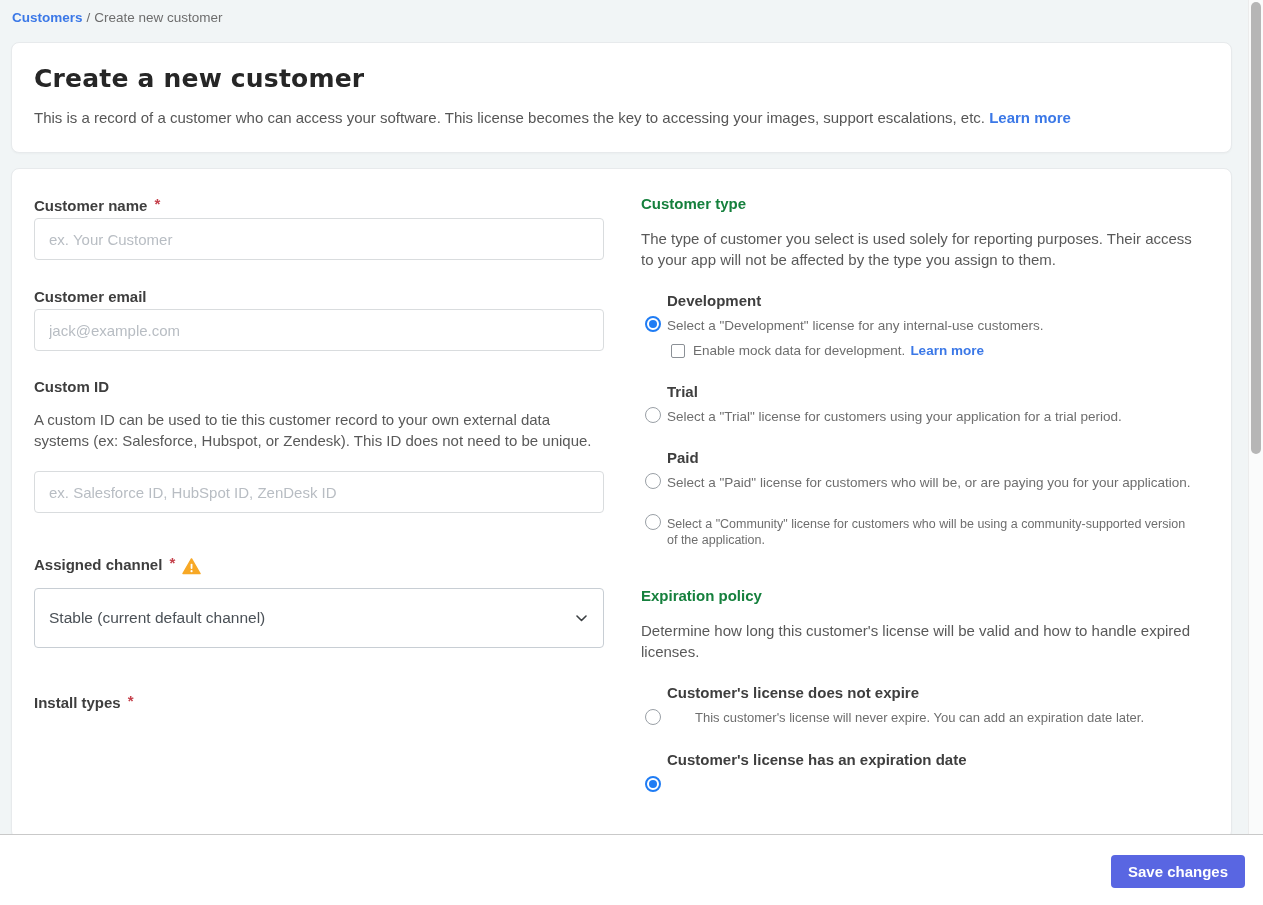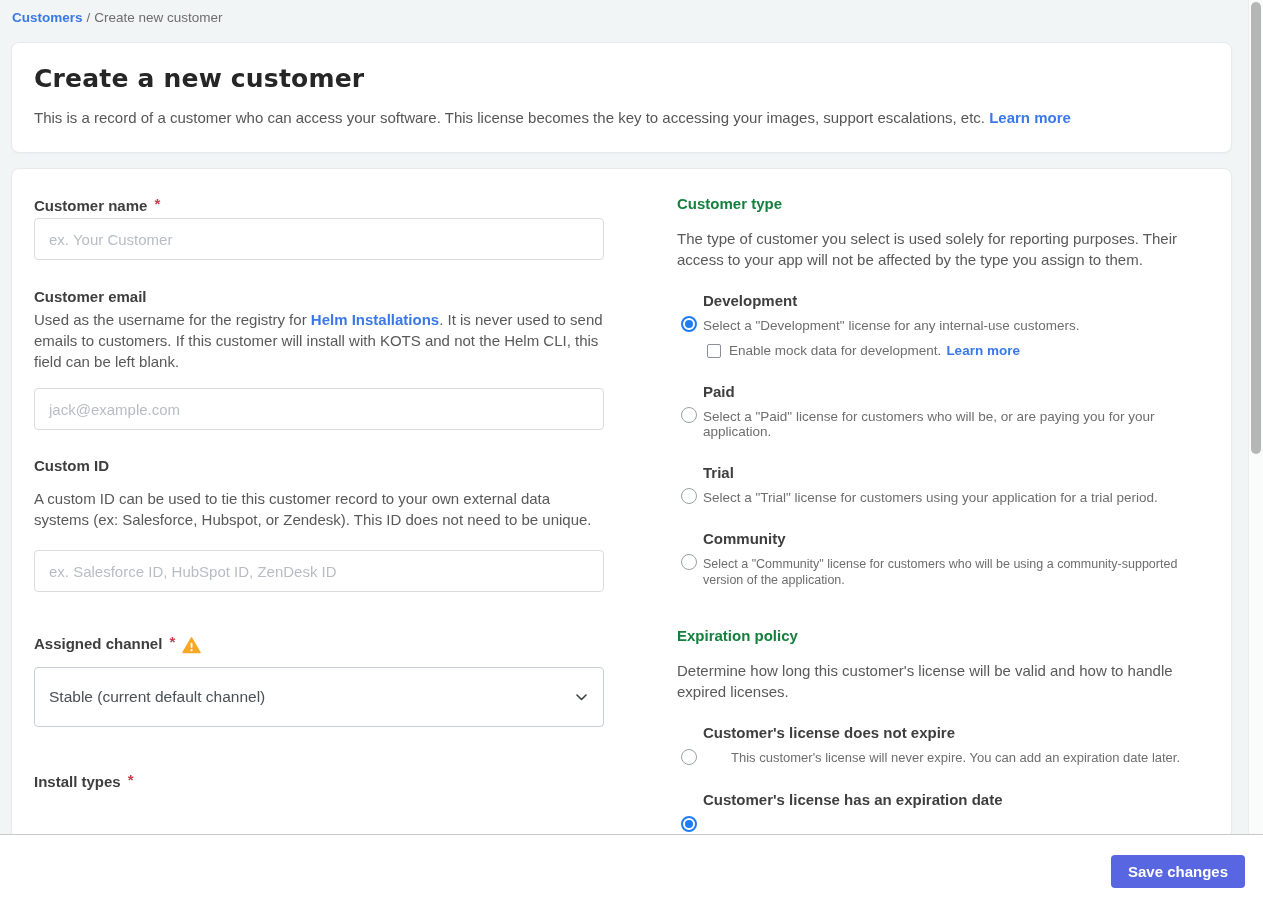--- a/index.html
+++ b/index.html
@@ -41,21 +41,20 @@
     margin-bottom: 15px;
   }
   .header-card .desc { font-size: 15px; color: #565656; line-height: 20px; }
 
   .main-card {
     margin-top: 15px;
     height: 671px;
     padding: 27px 23px 0 22px;
     display: flex;
     overflow: hidden;
-    gap: 36px;
   }
   .col-left { width: 570px; flex: 0 0 570px; }
   .col-right { flex: 1; margin-left: 37px; padding-top: 0; }
 
   
   .field-label {
     font-size: 15px;
     font-weight: 600;
     color: #3e3e3e;
     line-height: 20px;
@@ -233,21 +232,20 @@
 
     <div class="field-label mb2">
       <span>Customer name</span>
       <span class="req">*</span>
     </div>
     <input class="text-input mb27" type="text" placeholder="ex. Your Customer" style="">
 
     <div class="field-label mb2">
       <span>Customer email</span>
     </div>
-    <p class="help-text mb16"><span>Used as the username for the registry for </span><a class="link">Helm Installations</a><span>. It is never used to send emails to customers. If this customer will install with KOTS and not the Helm CLI, this field can be left blank.</span></p>
     <input class="text-input mb26" type="text" placeholder="jack@example.com" style="">
 
     <div class="field-label mb12">
       <span>Custom ID</span>
     </div>
     <p class="help-text mb20">A custom ID can be used to tie this customer record to your own external data systems (ex: Salesforce, Hubspot, or Zendesk). This ID does not need to be unique.</p>
     <input class="text-input mb42" type="text" placeholder="ex. Salesforce ID, HubSpot ID, ZenDesk ID" style="">
 
     <div class="field-label mb13">
       <span>Assigned channel</span>
@@ -290,37 +288,36 @@
           <div class="checkbox-row">
             <span class="checkbox"></span>
             <span class="checkbox-label">Enable mock data for development.</span>
             <a class="link" style="font-size:13.5px; margin-left:5px;">Learn more</a>
           </div>
         </div>
       </div>
     </div>
 
     <div class="option">
+      <div class="option-title">Trial</div>
+      <div class="option-row">
+        <span class="radio"></span>
+        <div class="option-desc">Select a "Trial" license for customers using your application for a trial period.</div>
+      </div>
+    </div>
+
+    <div class="option">
       <div class="option-title">Paid</div>
       <div class="option-row">
         <span class="radio"></span>
         <div class="option-desc">Select a "Paid" license for customers who will be, or are paying you for your application.</div>
       </div>
     </div>
 
     <div class="option">
-      <div class="option-title">Trial</div>
-      <div class="option-row">
-        <span class="radio"></span>
-        <div class="option-desc">Select a "Trial" license for customers using your application for a trial period.</div>
-      </div>
-    </div>
-
-    <div class="option">
-      <div class="option-title">Community</div>
       <div class="option-row" style="max-width:545px;">
         <span class="radio"></span>
         <div class="option-desc small">Select a "Community" license for customers who will be using a community-supported version of the application.</div>
       </div>
     </div>
 
     <div class="section-heading spacer-section">Expiration policy</div>
     <p class="section-desc">Determine how long this customer's license will be valid and how to handle expired licenses.</p>
 
     <div class="exp-option">

